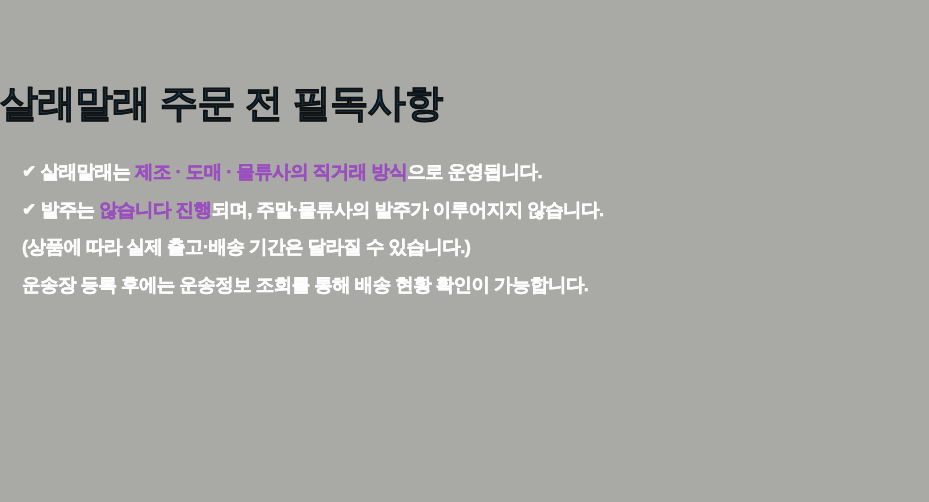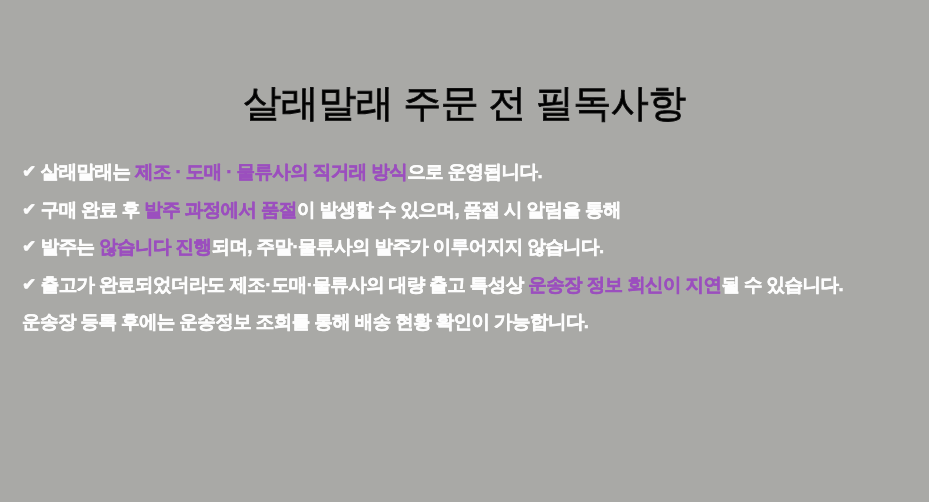--- a/index.html
+++ b/index.html
@@ -21,24 +21,23 @@
     height: 502px;
     background: #a9a9a6;
     box-sizing: border-box;
   }
 
   #notice-title {
     position: absolute;
     top: 57px;
     left: 0;
     width: 929px;
-    text-align: center;
-    color: #000000;
+    color: #0c4a6e;
     font-size: 38px;
-    font-weight: 400;
+    font-weight: 700;
     letter-spacing: -0.5px;
     line-height: 1.15;
     white-space: nowrap;
     -webkit-text-stroke: 0.9px #121212;
   }
 
   #notice-body {
     position: absolute;
     top: 139px;
     left: 22px;
@@ -78,19 +77,18 @@
 </style>
 </head>
 <body>
 
 <div id="notice-banner">
 
   <h1 id="notice-title">살래말래 주문 전 필독사항</h1>
 
   <div id="notice-body">
       <div class="notice-line"><span class="check-icon">✔</span><span class="seg">살래말래는 </span><span class="seg hl">제조 · 도매 · 물류사의 직거래 방식</span><span class="seg">으로 운영됩니다.</span></div>
-      <div class="notice-line"><span class="check-icon">✔</span><span class="seg">구매 완료 후 </span><span class="seg hl">발주 과정에서 품절</span><span class="seg">이 발생할 수 있으며, 품절 시 알림을 통해</span></div>
       <div class="notice-line"><span class="check-icon">✔</span><span class="seg">발주는 </span><span class="seg hl">않습니다 진행</span><span class="seg">되며, 주말·물류사의 발주가 이루어지지 않습니다.</span></div>
-      <div class="notice-line"><span class="check-icon">✔</span><span class="seg">출고가 완료되었더라도 제조·도매·물류사의 대량 출고 특성상 </span><span class="seg hl">운송장 정보 회신이 지연</span><span class="seg">될 수 있습니다.</span></div>
+      <div class="notice-line"><span class="seg">(상품에 따라 실제 출고·배송 기간은 달라질 수 있습니다.)</span></div>
       <div class="notice-line"><span class="seg">운송장 등록 후에는 운송정보 조회를 통해 배송 현황 확인이 가능합니다.</span></div>
     </div>
 
 </div>
 
 </body></html>

